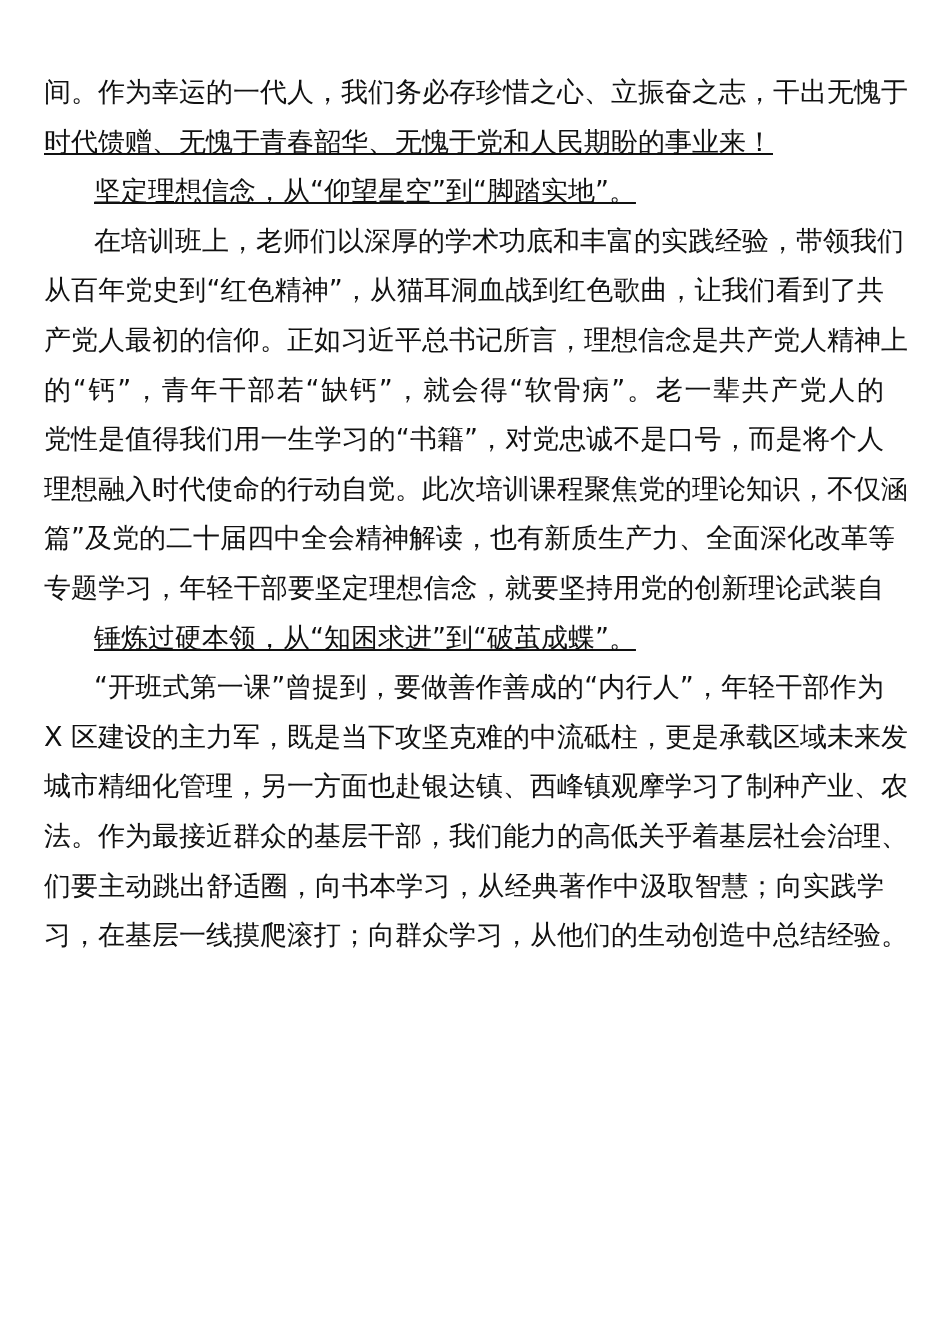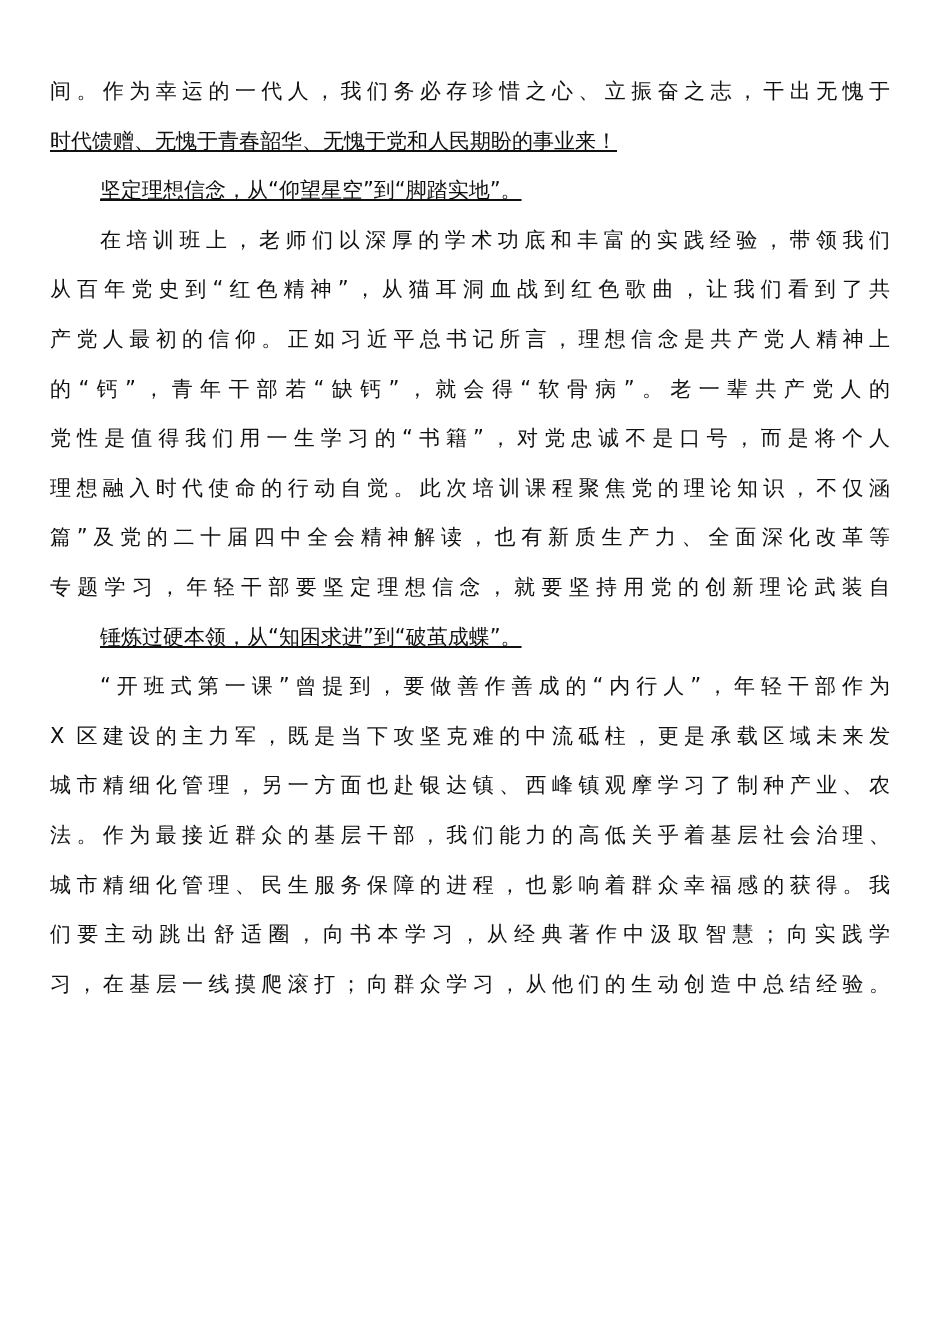--- a/index.html
+++ b/index.html
@@ -1,23 +1,23 @@
 <!DOCTYPE html>
 <html><head>
 <meta charset="utf-8">
 <style>
   html, body { margin: 0; padding: 0; background: #ffffff; }
   body { width: 950px; height: 1344px; position: relative; overflow: hidden; }
   .page {
     position: absolute;
-    left: 50px;
+    left: 44px;
     top: 67px;
     width: 840px;
     font-family: "DejaVu Sans", "Liberation Sans", sans-serif;
-    font-size: 21px;
+    font-size: 27px;
     line-height: 49.6px;
     color: #111111;
   }
   .line {
     display: block;
     white-space: nowrap;
     height: 49.6px;
     text-align: justify;
     text-align-last: justify;
   }
@@ -37,16 +37,15 @@
   <span class="line">的“钙”，青年干部若“缺钙”，就会得“软骨病”。老一辈共产党人的</span>
   <span class="line">党性是值得我们用一生学习的“书籍”，对党忠诚不是口号，而是将个人</span>
   <span class="line">理想融入时代使命的行动自觉。此次培训课程聚焦党的理论知识，不仅涵</span>
   <span class="line">篇”及党的二十届四中全会精神解读，也有新质生产力、全面深化改革等</span>
   <span class="line">专题学习，年轻干部要坚定理想信念，就要坚持用党的创新理论武装自</span>
   <span class="line indent last">锤炼过硬本领，从“知困求进”到“破茧成蝶”。</span>
   <span class="line indent">“开班式第一课”曾提到，要做善作善成的“内行人”，年轻干部作为</span>
   <span class="line">X 区建设的主力军，既是当下攻坚克难的中流砥柱，更是承载区域未来发</span>
   <span class="line">城市精细化管理，另一方面也赴银达镇、西峰镇观摩学习了制种产业、农</span>
   <span class="line">法。作为最接近群众的基层干部，我们能力的高低关乎着基层社会治理、</span>
-  <span class="line">城市精细化管理、民生服务保障的进程，也影响着群众幸福感的获得。我</span>
   <span class="line">们要主动跳出舒适圈，向书本学习，从经典著作中汲取智慧；向实践学</span>
   <span class="line">习，在基层一线摸爬滚打；向群众学习，从他们的生动创造中总结经验。</span>
 </div>
 
 </body></html>

